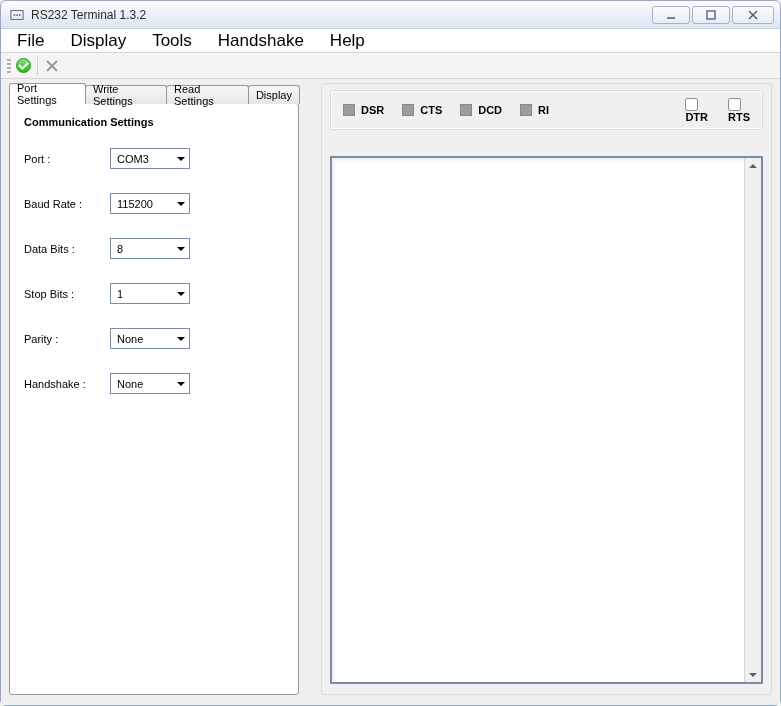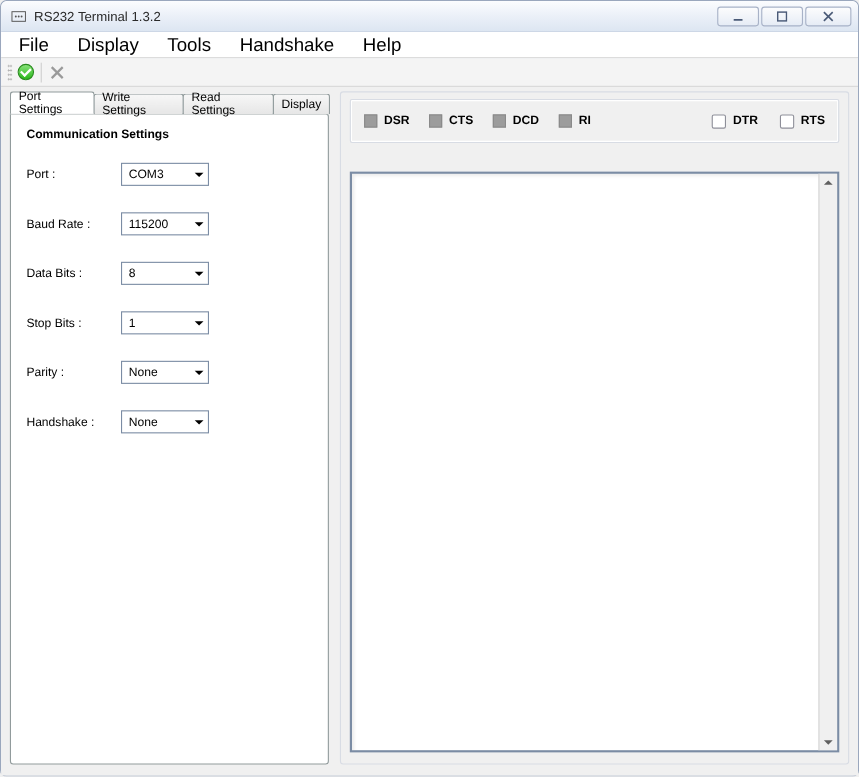--- a/index.html
+++ b/index.html
@@ -73,21 +73,21 @@
     background:linear-gradient(to bottom,#88e27a,#2bb81b);
     border:1px solid #2a8a1f;
     display:flex;align-items:center;justify-content:center;
   }
   .check-green::after{
     content:"";width:7px;height:4px;border-left:2px solid #fff;border-bottom:2px solid #fff;
     transform:rotate(-45deg) translate(1px,-1px);
   }
   .x-gray svg{stroke:#9a9a9a;stroke-width:2;}
   .content {
-    flex:1; display:flex; padding:4px 8px 10px 8px; gap:4px;
+    flex:1; display:flex; padding:4px 8px 10px 8px; gap:16px;
     background:#f0f0f0;
   }
   .leftpanel {
     width: 290px; display:flex; flex-direction:column;
   }
   .tabstrip {
     display:flex; height:21px; position:relative; z-index:2;
   }
   .tab {
     border:1px solid #919b9c; border-bottom:none;
@@ -135,21 +135,21 @@
     height:40px; display:flex; align-items:center; padding:0 12px;
     margin-bottom:26px;
     box-shadow:0 0 0 1px #fff inset;
   }
   .led-item{display:flex;align-items:center;margin-right:18px;}
   .led {
     width:12px;height:12px;border:1px solid #8a8a8a;
     background:#9c9c9c;margin-right:6px;
   }
   .led-label{font-weight:bold;font-size:11px;}
-  .chk-item{display:flex;align-items:center;margin-right:20px;}
+  .chk-item{display:flex;align-items:flex-start;margin-right:20px;flex-direction:column;}
   .chk{
     width:13px;height:13px;border:1px solid #8e8f99;background:#fff;
     border-radius:2px;margin-right:6px;
   }
   .chk-label{font-weight:bold;font-size:11px;}
   .status-spacer{flex:1;}
   .term-label{font-weight:bold;font-size:11px;margin-bottom:4px;padding-left:4px;}
   .terminal {
     flex:1; border:2px solid #7b8ca4; background:#fff;
     box-shadow:inset 2px 2px 3px rgba(0,0,0,0.08);

